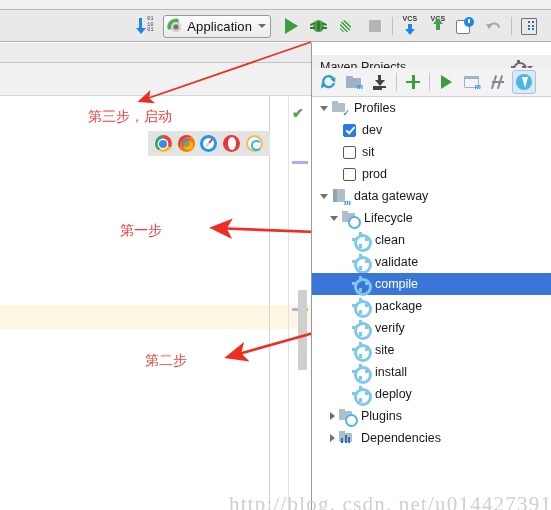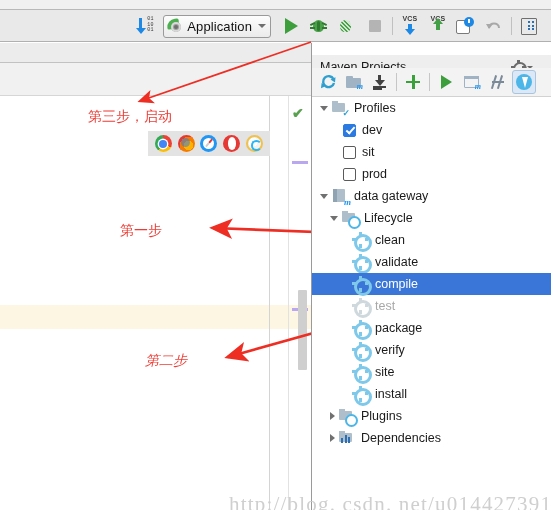--- a/index.html
+++ b/index.html
@@ -460,21 +460,21 @@
     <div class="bico bico-ff"></div>
     <div class="bico bico-safari">
         <div class="needle"></div>
       </div>
     <div class="bico bico-opera"></div>
     <div class="bico bico-ie"></div>
   </div>
 
   <div class="anno" style="left:88px; top:108px;">第三步，启动</div>
   <div class="anno" style="left:120px; top:222px;">第一步</div>
-  <div class="anno" style="left:145px; top:352px;font-style:italic;">第二步</div>
+  <div class="anno" style="left:145px; top:352px;">第二步</div>
 
   <svg id="arrows">
     <defs>
       <marker id="ah" markerWidth="9" markerHeight="9" refX="7.5" refY="4.5" orient="auto">
         <path d="M0,0.6 L9,4.5 L0,8.4 L2.2,4.5 Z" fill="#ee2d23"></path>
       </marker>
     </defs>
 
     <line x1="311" y1="42" x2="140" y2="101" stroke="#ee2d23" stroke-width="1.8" marker-end="url(#ah)"></line>
 
@@ -632,81 +632,81 @@
               <div class="gt" style="left:5.5px;top:11.5px"></div>
               <div class="gt" style="left:-1px;top:5.5px;width:3.5px;height:3px"></div>
               <div class="gt" style="left:11.5px;top:5.5px;width:3.5px;height:3px"></div>
             </div>
           </div>
           <span class="tlabel">compile</span>
         </div>
         <div class="trow" style="padding-left:28px">
           <div class="twist none"></div>
           <div class="ico-slot" style="padding-top:1px">
-            <div class="gear-goal muted">
+            <div class="gear-goal">
               <div class="gring"></div>
               <div class="gt" style="left:5.5px;top:-1px"></div>
               <div class="gt" style="left:5.5px;top:11.5px"></div>
               <div class="gt" style="left:-1px;top:5.5px;width:3.5px;height:3px"></div>
               <div class="gt" style="left:11.5px;top:5.5px;width:3.5px;height:3px"></div>
             </div>
           </div>
-          <span class="tlabel muted">test</span>
+          <span class="tlabel">package</span>
         </div>
         <div class="trow" style="padding-left:28px">
           <div class="twist none"></div>
           <div class="ico-slot" style="padding-top:1px">
             <div class="gear-goal">
               <div class="gring"></div>
               <div class="gt" style="left:5.5px;top:-1px"></div>
               <div class="gt" style="left:5.5px;top:11.5px"></div>
               <div class="gt" style="left:-1px;top:5.5px;width:3.5px;height:3px"></div>
               <div class="gt" style="left:11.5px;top:5.5px;width:3.5px;height:3px"></div>
             </div>
           </div>
-          <span class="tlabel">package</span>
+          <span class="tlabel">verify</span>
         </div>
         <div class="trow" style="padding-left:28px">
           <div class="twist none"></div>
           <div class="ico-slot" style="padding-top:1px">
             <div class="gear-goal">
               <div class="gring"></div>
               <div class="gt" style="left:5.5px;top:-1px"></div>
               <div class="gt" style="left:5.5px;top:11.5px"></div>
               <div class="gt" style="left:-1px;top:5.5px;width:3.5px;height:3px"></div>
               <div class="gt" style="left:11.5px;top:5.5px;width:3.5px;height:3px"></div>
             </div>
           </div>
-          <span class="tlabel">verify</span>
+          <span class="tlabel">site</span>
         </div>
         <div class="trow" style="padding-left:28px">
           <div class="twist none"></div>
           <div class="ico-slot" style="padding-top:1px">
             <div class="gear-goal">
               <div class="gring"></div>
               <div class="gt" style="left:5.5px;top:-1px"></div>
               <div class="gt" style="left:5.5px;top:11.5px"></div>
               <div class="gt" style="left:-1px;top:5.5px;width:3.5px;height:3px"></div>
               <div class="gt" style="left:11.5px;top:5.5px;width:3.5px;height:3px"></div>
             </div>
           </div>
-          <span class="tlabel">site</span>
+          <span class="tlabel">install</span>
         </div>
         <div class="trow" style="padding-left:28px">
           <div class="twist none"></div>
           <div class="ico-slot" style="padding-top:1px">
             <div class="gear-goal">
               <div class="gring"></div>
               <div class="gt" style="left:5.5px;top:-1px"></div>
               <div class="gt" style="left:5.5px;top:11.5px"></div>
               <div class="gt" style="left:-1px;top:5.5px;width:3.5px;height:3px"></div>
               <div class="gt" style="left:11.5px;top:5.5px;width:3.5px;height:3px"></div>
             </div>
           </div>
-          <span class="tlabel">install</span>
+          <span class="tlabel">deploy</span>
         </div>
         <div class="trow" style="padding-left:18px">
           <div class="twist closed"></div>
           <div class="ico-slot f-lifecycle">
             <div class="ftab"></div>
             <div class="fb"></div>
             <div class="gsm"></div>
           </div>
           <span class="tlabel">Plugins</span>
         </div>

